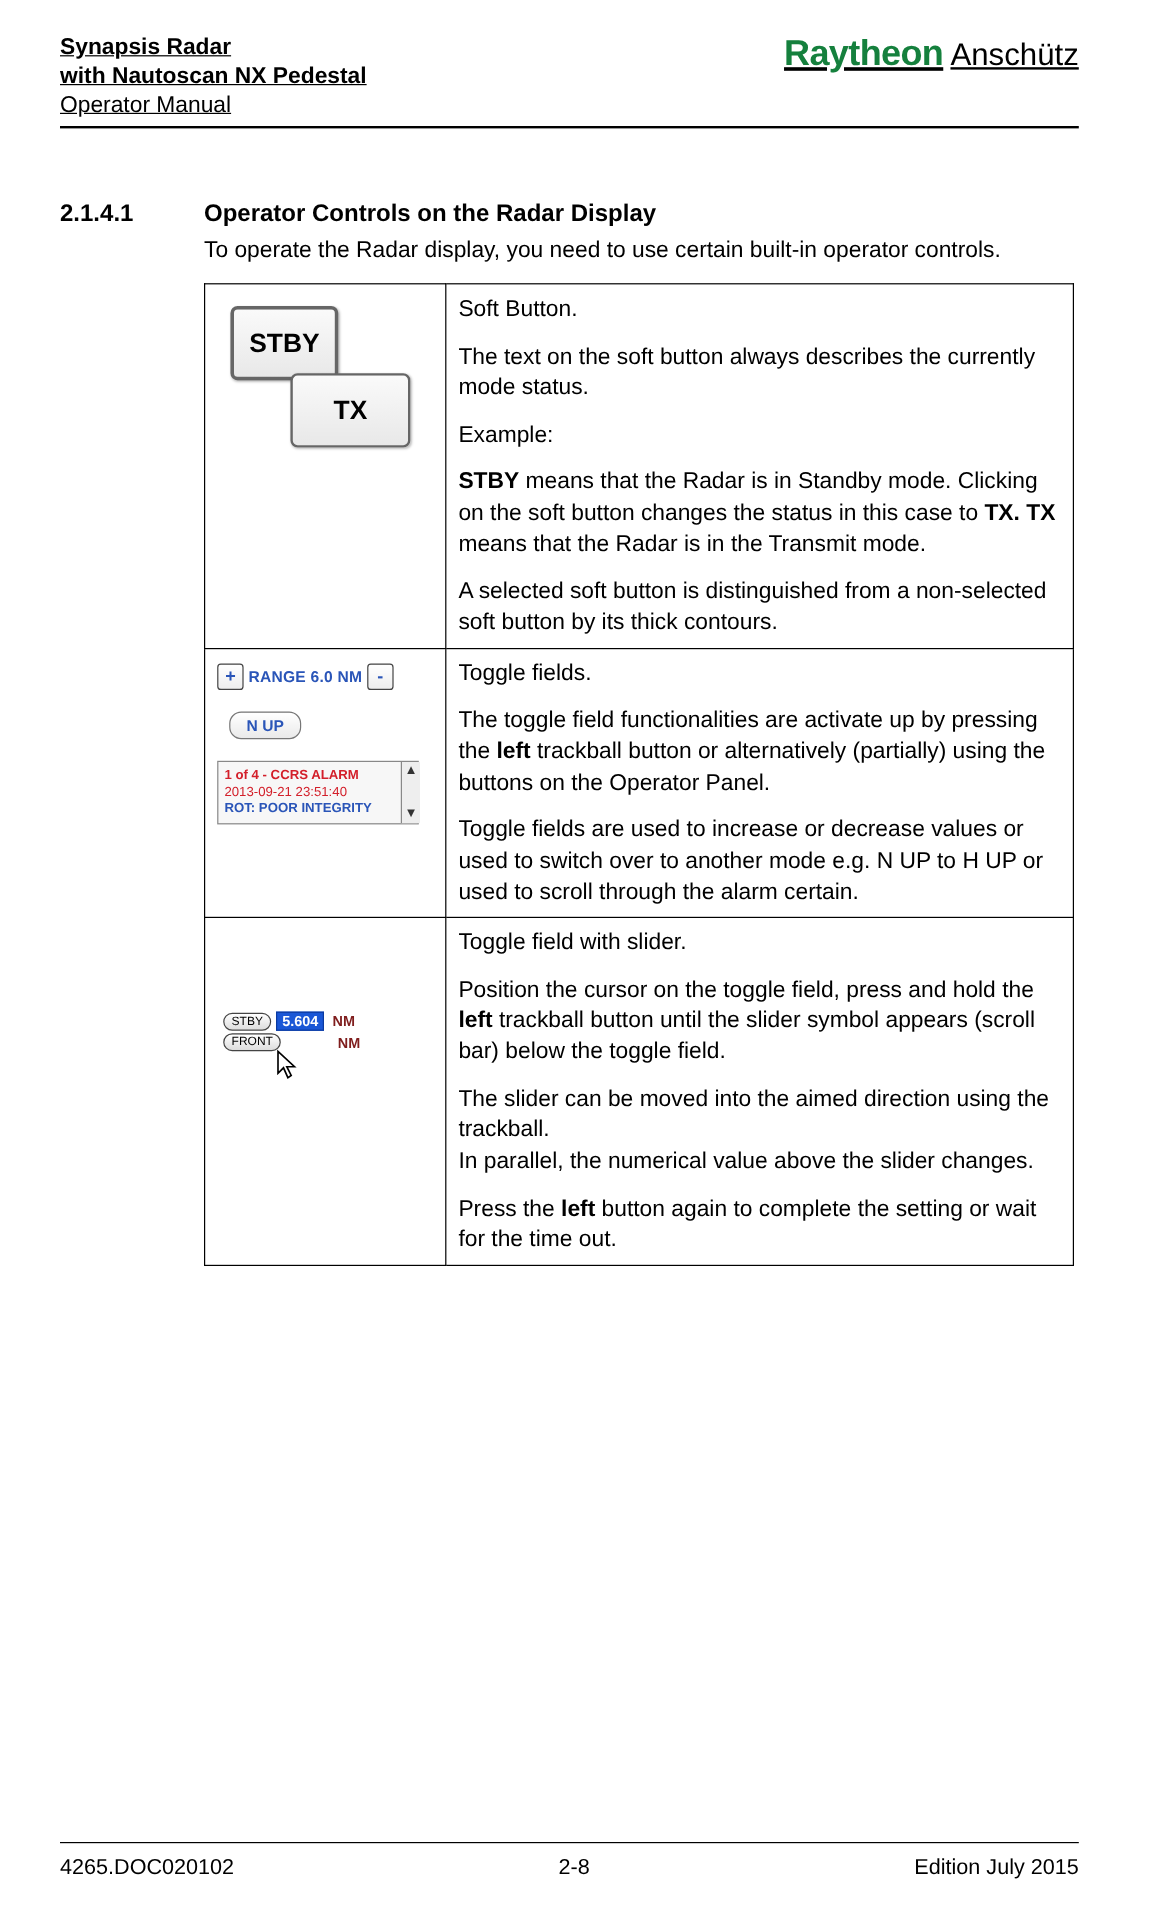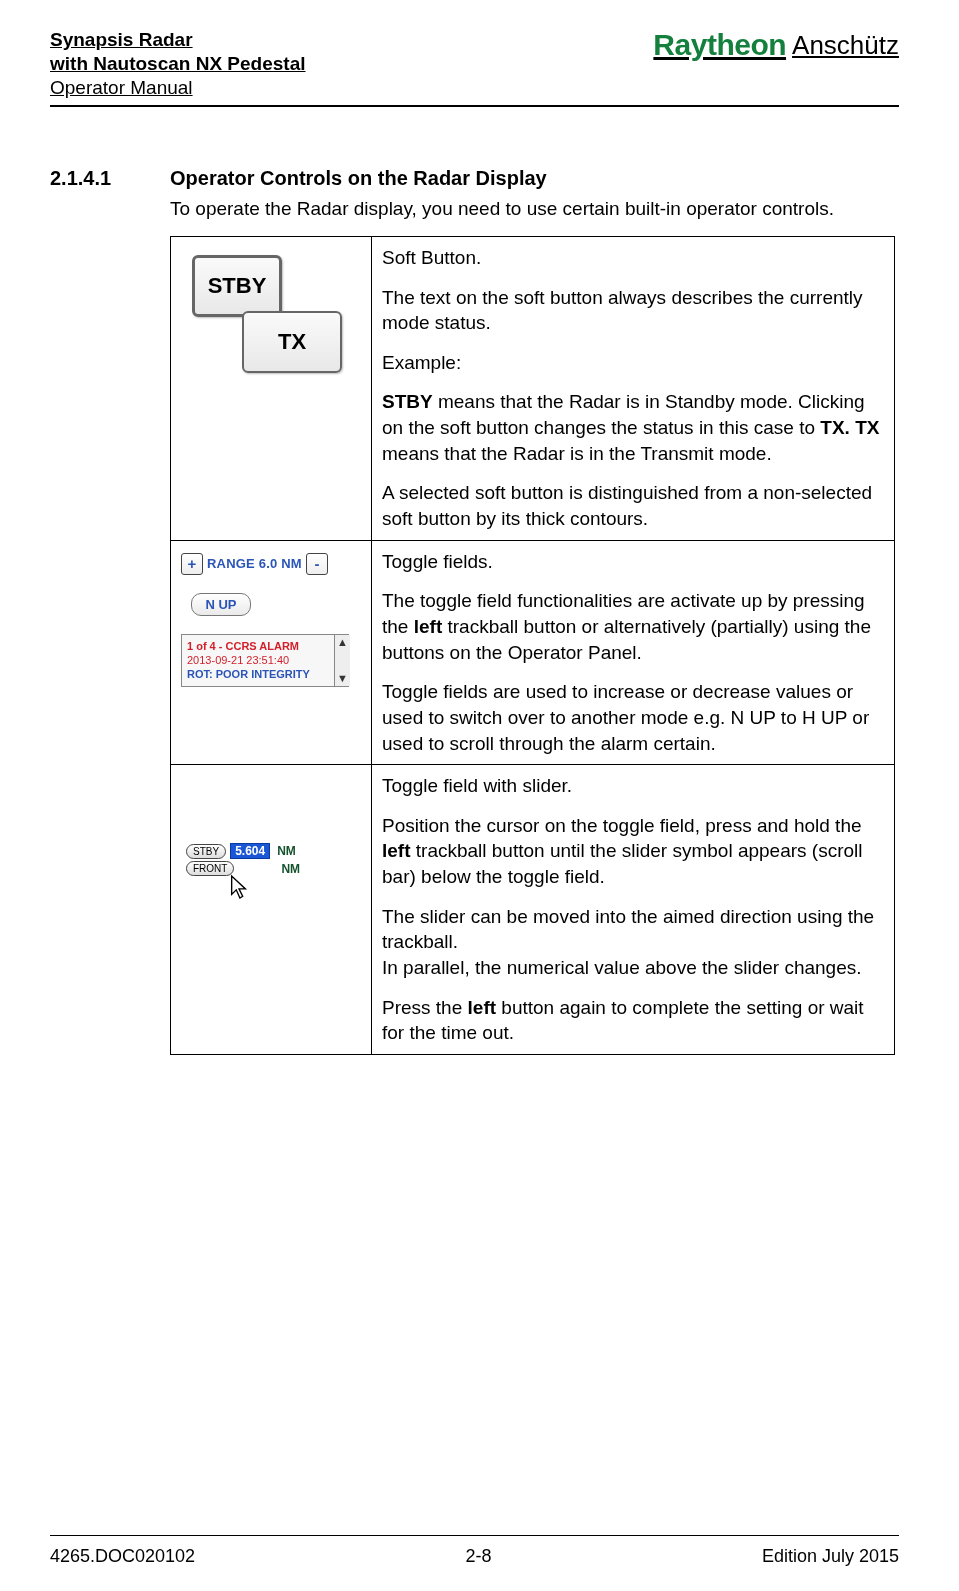--- a/index.html
+++ b/index.html
@@ -150,21 +150,21 @@
     }
     .fb-row { display:flex; align-items:center; gap:4px; margin-bottom:2px;}
     .pill {
       border:1px solid #444; border-radius:10px; background:linear-gradient(#fff,#ddd);
       font-size:10px; padding:1px 6px; font-family:Arial;
     }
     .val-cell {
       background:#1a57d6; color:#fff; padding:0 4px; font-weight:bold; font-size:12px;
       border:1px solid #0a3aa0;
     }
-    .unit { font-weight:bold; font-size:12px; color:#14532d; margin-left:3px;}
+    .unit { font-weight:bold; font-size:12px; color:#7f1d1d; margin-left:3px;}
     .cursor-ico {
       width:22px; height:28px; position:relative; margin-left:42px; margin-top:-4px;
     }
     .cursor-ico svg { width:100%; height:100%; }
 
     .footer {
       position: absolute;
       bottom: 24px;
       left: 50px; right: 60px;
     }

